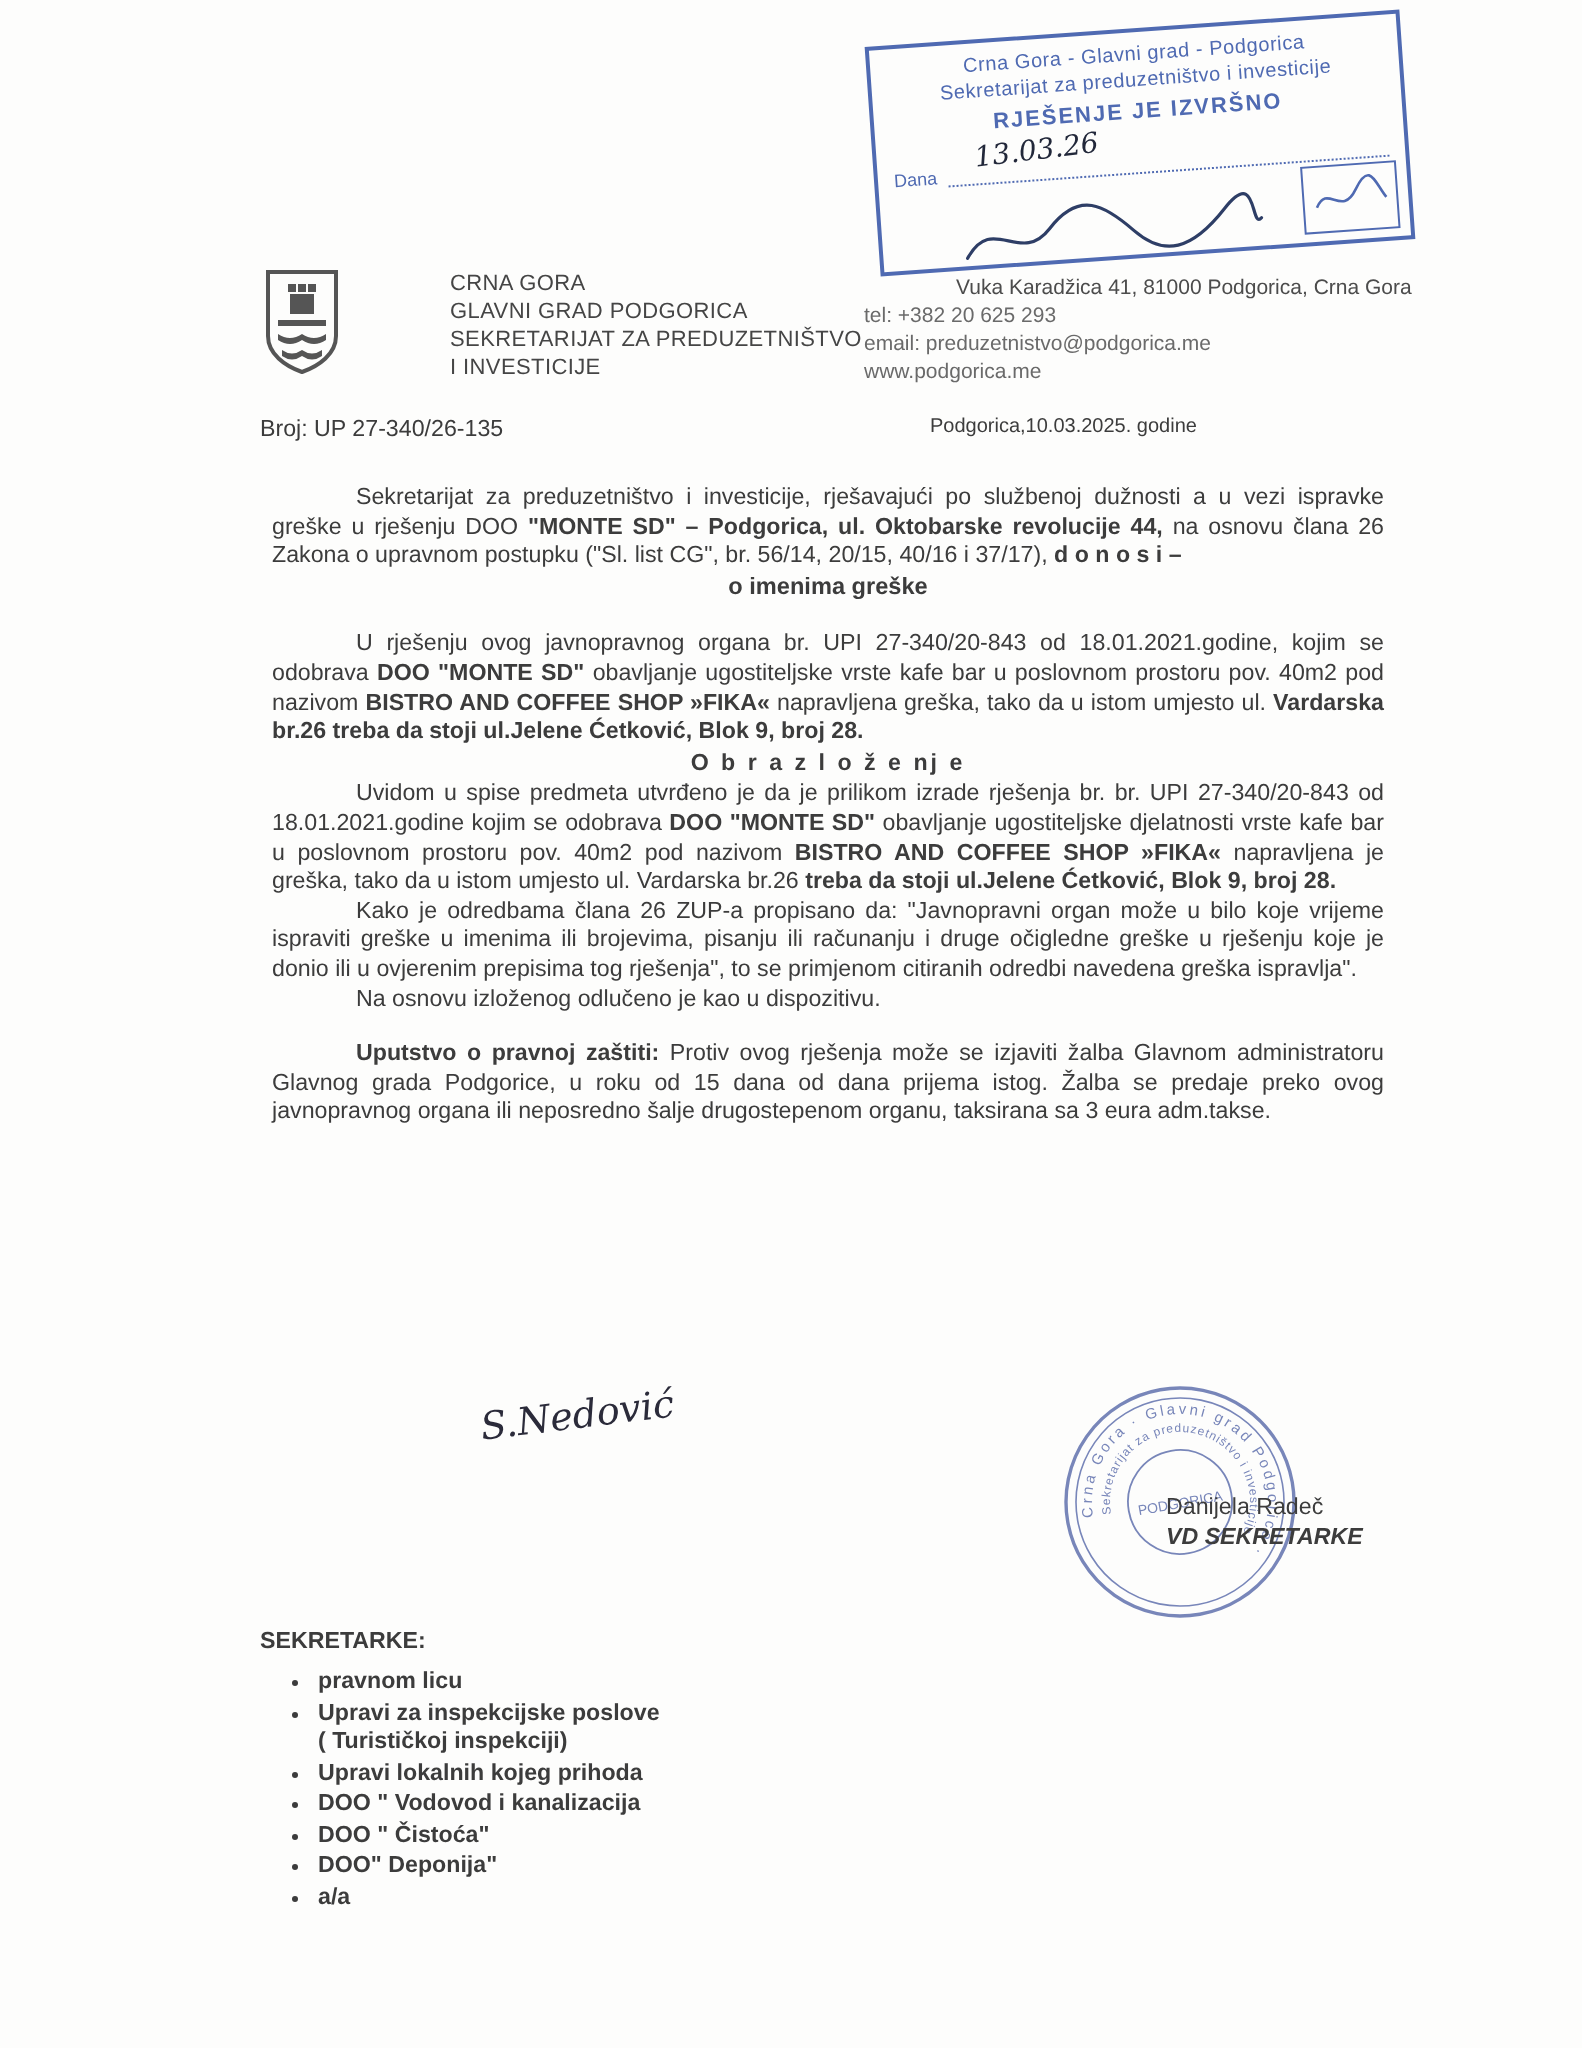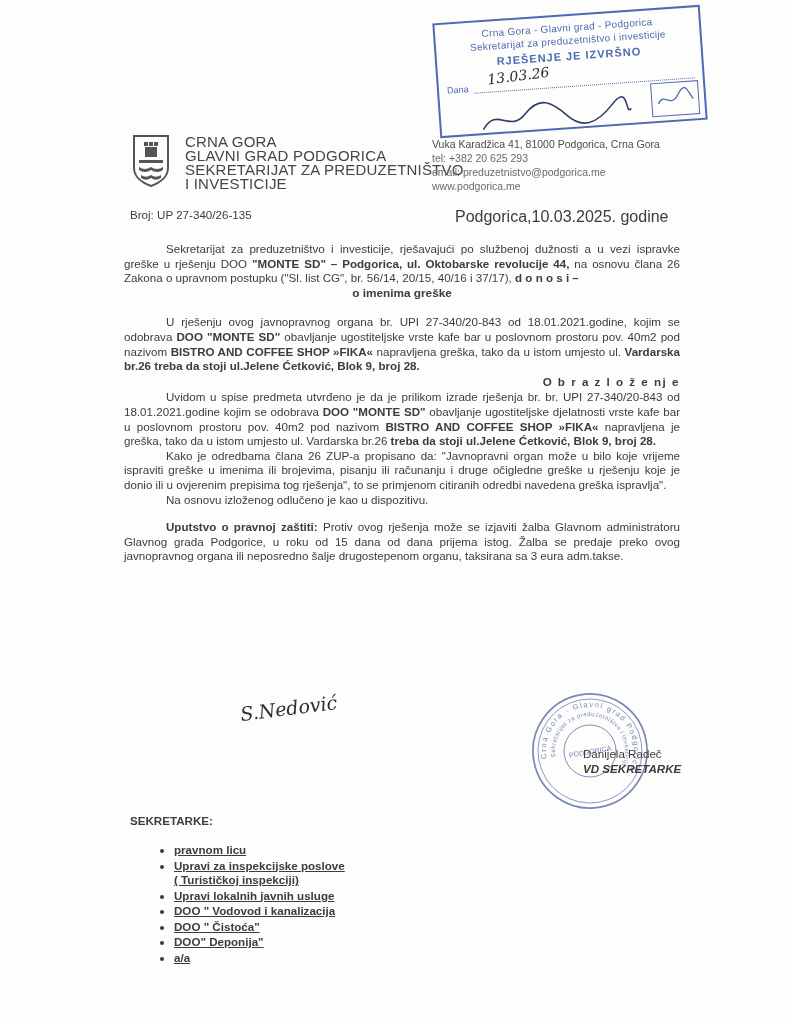--- a/index.html
+++ b/index.html
@@ -18,46 +18,46 @@
   .top-stamp .date-row{display:flex;align-items:flex-end;gap:5px;margin-top:8px;font-size:9px;text-align:left;}
   .top-stamp .date-line{flex:1;border-bottom:1px dotted #4f6ab2;position:relative;height:16px;}
   .hand-date{
     position:absolute;left:14px;top:-6px;font-family:"DejaVu Serif",serif;font-style:italic;
     font-size:14px;color:#22283a;transform:rotate(-3deg);white-space:nowrap;
   }
   .stamp-sig{position:absolute;left:34px;bottom:-6px;}
   .stamp-box{position:absolute;right:5px;bottom:4px;width:46px;height:32px;border:1.5px solid #4f6ab2;}
   
   .org{position:absolute;top:133px;left:130px;display:flex;gap:13px;align-items:flex-start;}
-  .org-lines{font-size:15px;line-height:14px;letter-spacing:.2px;color:#454545;padding-top:2px;}
+  .org-lines{font-size:11px;line-height:14px;letter-spacing:.2px;color:#454545;padding-top:2px;margin-left:40px;}
   .contact{position:absolute;top:137px;left:432px;font-size:10.5px;line-height:14px;color:#6a6a6a;}
-  .contact .c0{color:#4c4c4c;}
+  .contact .c0{color:#4c4c4c;margin-left:46px;}
   .ref-number{position:absolute;top:208px;left:130px;font-size:11.6px;}
-  .ref-date{position:absolute;top:208px;left:455px;font-size:16px;}
+  .ref-date{position:absolute;top:208px;left:465px;font-size:10px;}
   
-  .doc-body{position:absolute;top:242px;left:124px;width:556px;font-size:11.6px;line-height:14.6px;text-align:justify;}
+  .doc-body{position:absolute;top:242px;left:136px;width:556px;font-size:11.6px;line-height:14.6px;text-align:justify;}
   .para{margin:0;text-indent:42px;}
   .title{font-weight:bold;text-align:center;letter-spacing:2.5px;font-size:12.4px;margin:17px 0 2px;text-indent:0;}
   .subtitle{font-weight:bold;text-align:center;font-size:11.8px;margin:0 0 15px;text-indent:0;}
-  .heading{font-weight:bold;text-align:right;letter-spacing:1.5px;margin:1px 0;text-indent:0;}
+  .heading{font-weight:bold;text-align:center;letter-spacing:1.5px;margin:1px 0;text-indent:0;}
   .gap{margin-top:13px;}
   .b{font-weight:bold;}
   
   .obradjivac{position:absolute;top:694px;left:130px;font-size:11.6px;line-height:15px;font-weight:bold;}
   .hand-nedovic{
     position:absolute;top:697px;left:240px;font-family:"DejaVu Serif",serif;font-style:italic;
     font-size:19px;color:#2b2b3a;transform:rotate(-7deg);white-space:nowrap;
   }
   .round-stamp{position:absolute;top:688px;left:512px;}
   .secretary{position:absolute;top:746px;left:583px;font-size:11.6px;line-height:15px;}
   .secretary .sec-title{font-weight:bold;font-style:italic;}
   
   .delivered{position:absolute;top:814px;left:130px;font-size:11.6px;font-weight:bold;color:#3c3c3c;}
   .delivered-title{margin-bottom:7px;}
-  .delivered ul{margin:16px;padding-left:28px;text-decoration:underline;}
+  .delivered ul{margin:1px;padding-left:28px;}
   .delivered li{margin:1px 0;line-height:14.5px;}
 </style>
 </head>
 <body>
 
 <div class="page">
 
   <div class="top-stamp">
     <div class="s-line1">Crna Gora - Glavni grad - Podgorica</div>
     <div class="s-line2">Sekretarijat za preduzetništvo i investicije</div>
@@ -143,21 +143,21 @@
   <div class="secretary">
     <div>Danijela Radeč</div>
     <div class="sec-title">VD SEKRETARKE</div>
   </div>
 
   <div class="delivered">
     <div class="delivered-title">SEKRETARKE:</div>
     <ul>
         <li>pravnom licu</li>
         <li>Upravi za inspekcijske poslove<br>( Turističkoj inspekciji)</li>
-        <li>Upravi lokalnih javnih usluge</li>
+        <li>Upravi lokalnih kojeg prihoda</li>
         <li>DOO " Vodovod i kanalizacija</li>
         <li>DOO " Čistoća"</li>
         <li>DOO" Deponija"</li>
         <li>a/a</li>
       </ul>
   </div>
 
 </div>
 
 </body></html>

